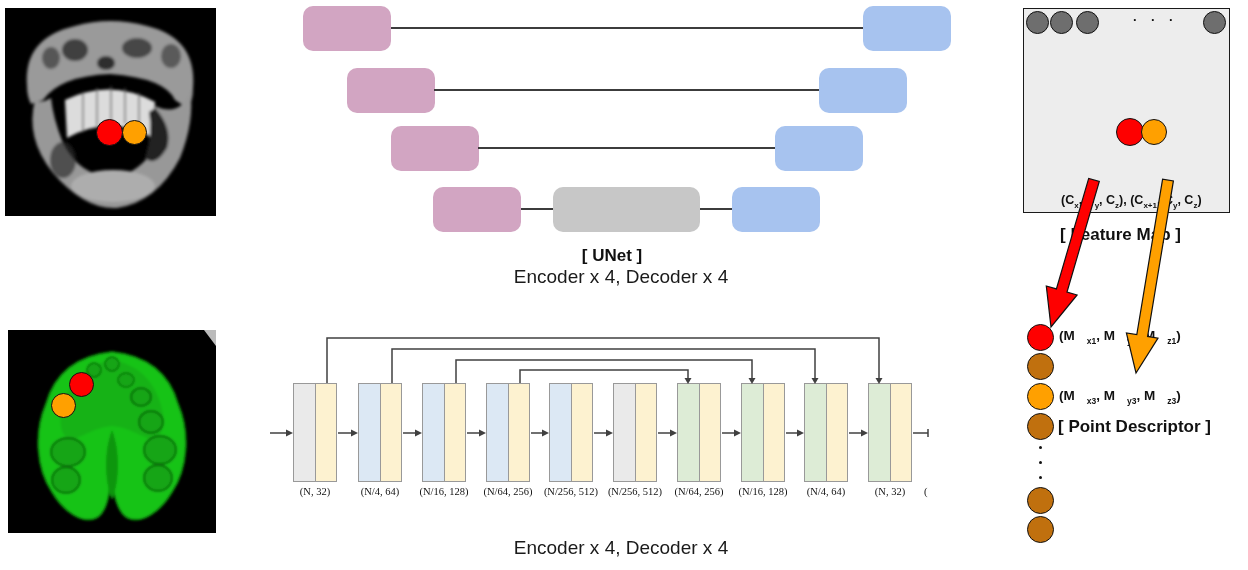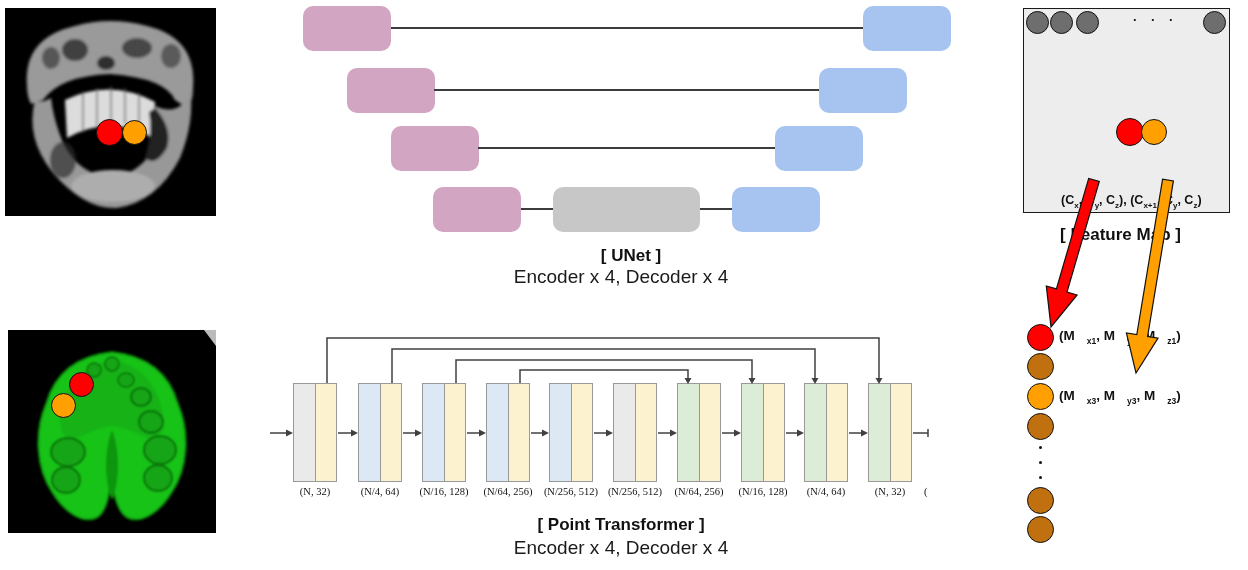--- a/index.html
+++ b/index.html
@@ -115,21 +115,21 @@
   <div class="ubox pink" style="left:303px;top:6px;"></div>
   <div class="ubox pink" style="left:347px;top:68px;"></div>
   <div class="ubox pink" style="left:391px;top:126px;"></div>
   <div class="ubox pink" style="left:433px;top:187px;"></div>
   <div class="ubox gray" style="left:553px;top:187px;"></div>
   <div class="ubox blue" style="left:863px;top:6px;"></div>
   <div class="ubox blue" style="left:819px;top:68px;"></div>
   <div class="ubox blue" style="left:775px;top:126px;"></div>
   <div class="ubox blue" style="left:732px;top:187px;"></div>
 
-  <div class="diagram-title" style="left:631px;top:246px;text-align:center;">[ UNet ]</div>
+  <div class="diagram-title" style="left:612px;top:246px;text-align:center;">[ UNet ]</div>
   <div class="diagram-sub" style="left:621px;top:266px;">Encoder x 4, Decoder x 4</div>
 
   <div class="ptblock" style="left:293px;">
       <div class="ptbar bar-gray"></div>
       <div class="ptbar bar-yellow"></div>
     </div>
   <div class="ptblock" style="left:358px;">
       <div class="ptbar bar-blue"></div>
       <div class="ptbar bar-yellow"></div>
     </div>
@@ -171,21 +171,20 @@
   <div class="ptlabel" style="left:404px;">(N/16, 128)</div>
   <div class="ptlabel" style="left:468px;">(N/64, 256)</div>
   <div class="ptlabel" style="left:531px;">(N/256, 512)</div>
   <div class="ptlabel" style="left:595px;">(N/256, 512)</div>
   <div class="ptlabel" style="left:659px;">(N/64, 256)</div>
   <div class="ptlabel" style="left:723px;">(N/16, 128)</div>
   <div class="ptlabel" style="left:786px;">(N/4, 64)</div>
   <div class="ptlabel" style="left:850px;">(N, 32)</div>
   <div class="pt-clip" style="left:924px;top:486px;">(</div>
 
-  <div class="diagram-title" style="left:621px;top:515px;">[ Point Transformer ]</div>
   <div class="diagram-sub" style="left:621px;top:537px;">Encoder x 4, Decoder x 4</div>
 
   <div class="fm-box"></div>
   <div class="gcirc" style="left:1026px;top:11px;"></div>
   <div class="gcirc" style="left:1050px;top:11px;"></div>
   <div class="gcirc" style="left:1076px;top:11px;"></div>
   <div class="gcirc" style="left:1203px;top:11px;"></div>
   <div class="fm-ellipsis">· · ·</div>
 
   <div class="dot" style="left:1116px;top:118px;width:28px;height:28px;background:#fe0000;"></div>
@@ -201,20 +200,21 @@
   <div class="pdcirc" style="left:1027px;top:413px;background:#c0700e;"></div>
   <div class="tinydot" style="left:1039px;top:446px;"></div>
   <div class="tinydot" style="left:1039px;top:461px;"></div>
   <div class="tinydot" style="left:1039px;top:476px;"></div>
   <div class="pdcirc" style="left:1027px;top:487px;background:#c0700e;"></div>
   <div class="pdcirc" style="left:1027px;top:516px;background:#c0700e;"></div>
 
   <div class="mline" style="left:1059px;top:328px;"><span>(M</span><sub>x1</sub><span>, M</span><sub>y1</sub><span>, M</span><sub>z1</sub><span>)</span></div>
   <div class="mline" style="left:1059px;top:388px;"><span>(M</span><sub>x3</sub><span>, M</span><sub>y3</sub><span>, M</span><sub>z3</sub><span>)</span></div>
 
+  <div class="side-title" style="left:1058px;top:417px;">[ Point Descriptor ]</div>
 
   <svg class="overlay" width="1248" height="570" viewBox="0 0 1248 570">
 
     <g stroke="#3c3c3c" stroke-width="2">
       <line x1="391" y1="28" x2="863" y2="28"></line>
       <line x1="434" y1="90" x2="819" y2="90"></line>
       <line x1="478" y1="148" x2="775" y2="148"></line>
       <line x1="521" y1="209" x2="553" y2="209"></line>
       <line x1="700" y1="209" x2="732" y2="209"></line>
     </g>

